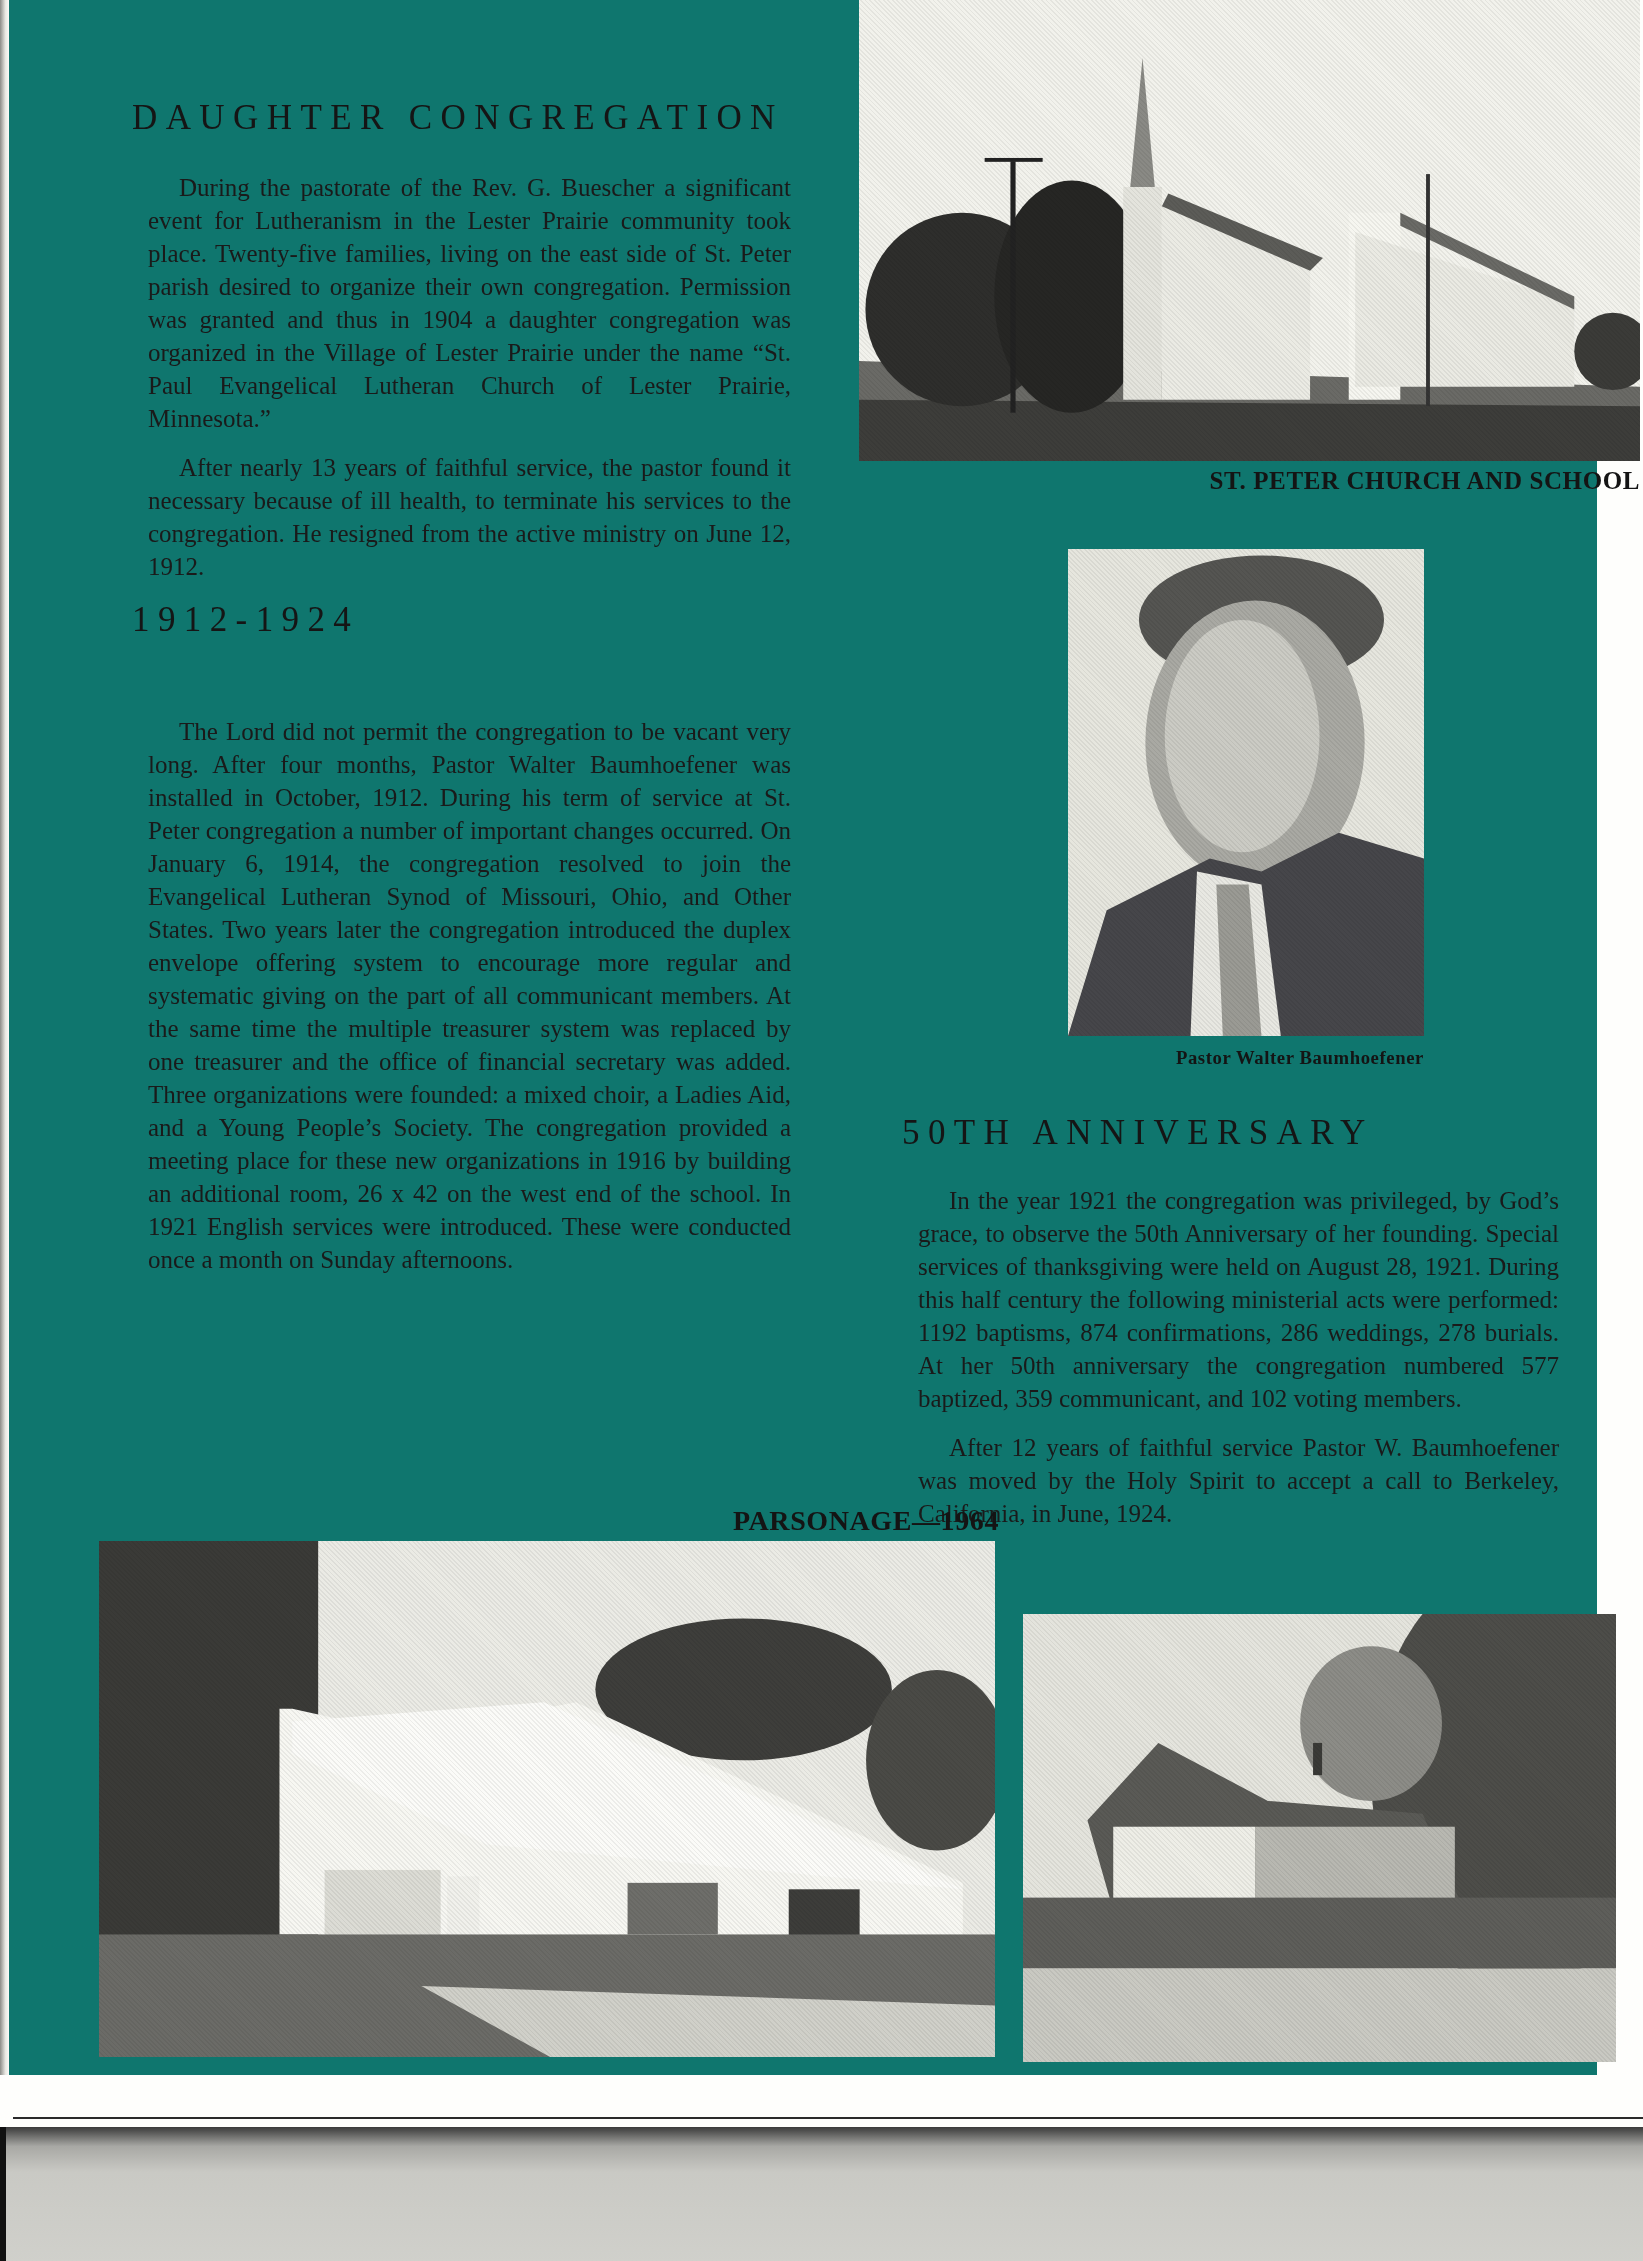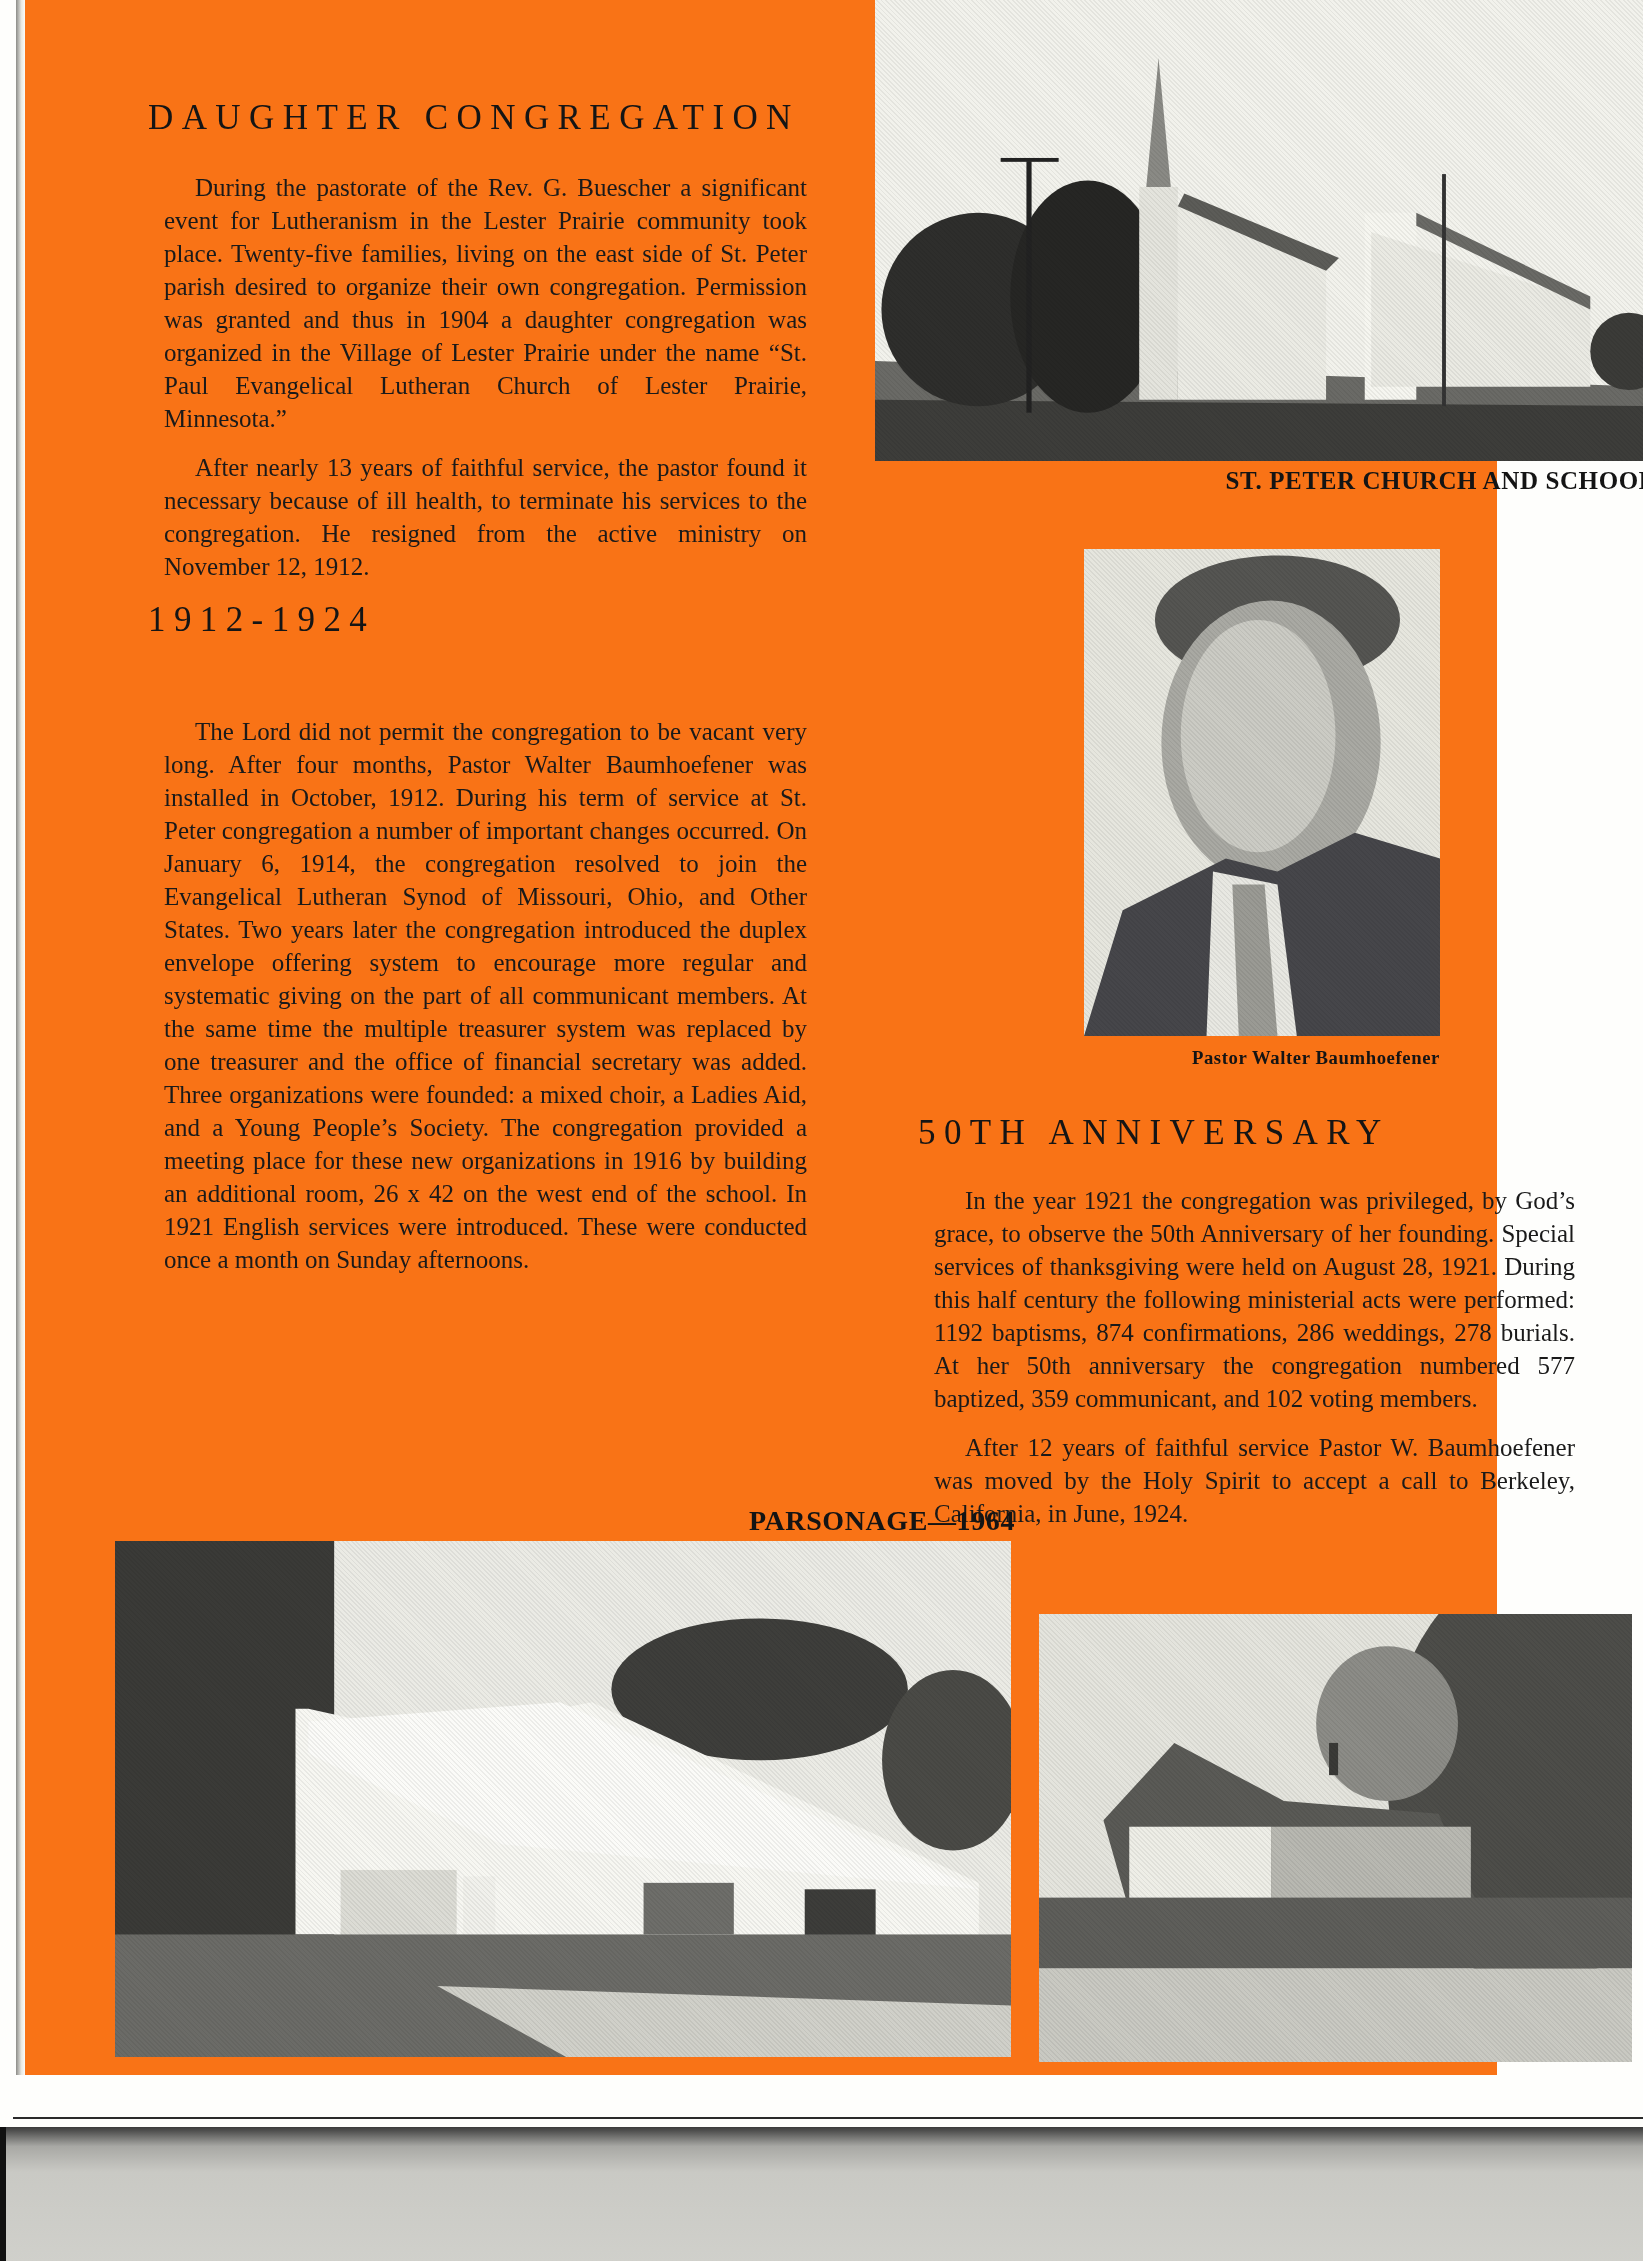--- a/index.html
+++ b/index.html
@@ -3,22 +3,22 @@
 <meta charset="utf-8">
 <style>
   html, body { margin: 0; padding: 0; }
   body {
     width: 1643px; height: 2261px; position: relative; overflow: hidden;
     background: #fefefc;
     font-family: "Liberation Serif", "DejaVu Serif", serif;
     color: #1b1b1b;
   }
   .page {
-    position: absolute; left: 16px; top: 0; width: 1481px; height: 2075px;
-    background: #f97316;
+    position: absolute; left: 0; top: 0; width: 1597px; height: 2075px;
+    background: #0f766e;
   }
   .page-edge {
     position: absolute; left: 0; top: 0; width: 9px; height: 2075px;
     background: linear-gradient(to right, #8c8c88, #e8e8e2 60%, #fbfbf8);
   }
   .page-bottom-lines {
     position: absolute; left: 13px; top: 2117px; width: 1630px; height: 9px;
     border-top: 2.6px solid #2a2a2a; border-bottom: 1.9px solid #555;
   }
   .below {
@@ -57,21 +57,21 @@
 </style>
 </head>
 <body>
 
 <div class="page">
   <div class="page-edge"></div>
 
   <h2 class="heading" style="left:132px; top:97px;">DAUGHTER CONGREGATION</h2>
   <div class="body-text" style="left:132px; top:155px; width:675px;">
     <p>During the pastorate of the Rev. G. Buescher a significant event for Lutheranism in the Lester Prairie community took place. Twenty-five families, living on the east side of St. Peter parish desired to organize their own congregation. Permission was granted and thus in 1904 a daughter congregation was organized in the Village of Lester Prairie under the name “St. Paul Evangelical Lutheran Church of Lester Prairie, Minnesota.”</p>
-    <p>After nearly 13 years of faithful service, the pastor found it necessary because of ill health, to terminate his services to the congregation. He resigned from the active ministry on November 12, 1912.</p>
+    <p>After nearly 13 years of faithful service, the pastor found it necessary because of ill health, to terminate his services to the congregation. He resigned from the active ministry on June 12, 1912.</p>
   </div>
 
   <h2 class="heading" style="left:132px; top:599px; width:683px;">
     <span style="display:block;">1912-1924</span>
   </h2>
   <div class="body-text" style="left:132px; top:699px; width:675px;">
     <p>The Lord did not permit the congregation to be vacant very long. After four months, Pastor Walter Baumhoefener was installed in October, 1912. During his term of service at St. Peter congregation a number of important changes occurred. On January 6, 1914, the congregation resolved to join the Evangelical Lutheran Synod of Missouri, Ohio, and Other States. Two years later the congregation introduced the duplex envelope offering system to encourage more regular and systematic giving on the part of all communicant members. At the same time the multiple treasurer system was replaced by one treasurer and the office of financial secretary was added. Three organizations were founded: a mixed choir, a Ladies Aid, and a Young People’s Society. The congregation provided a meeting place for these new organizations in 1916 by building an additional room, 26 x 42 on the west end of the school. In 1921 English services were introduced. These were conducted once a month on Sunday afternoons.</p>
   </div>
 
   <div class="photo" style="left:859px; top:0px; width:781px; height:461px; background:#f1f1ea;">

